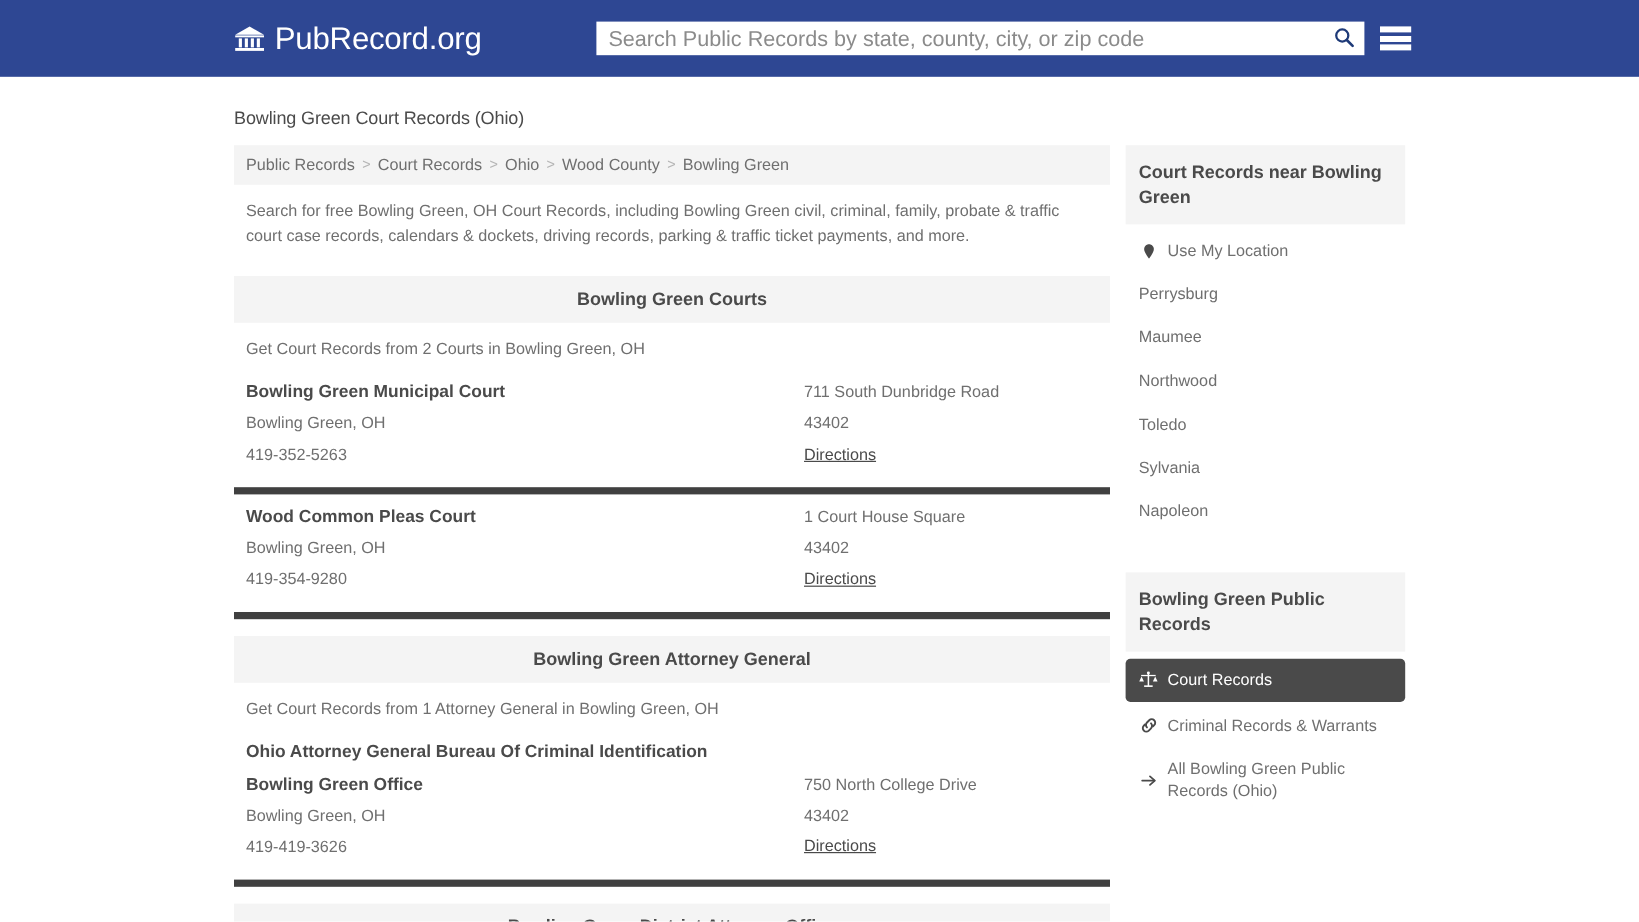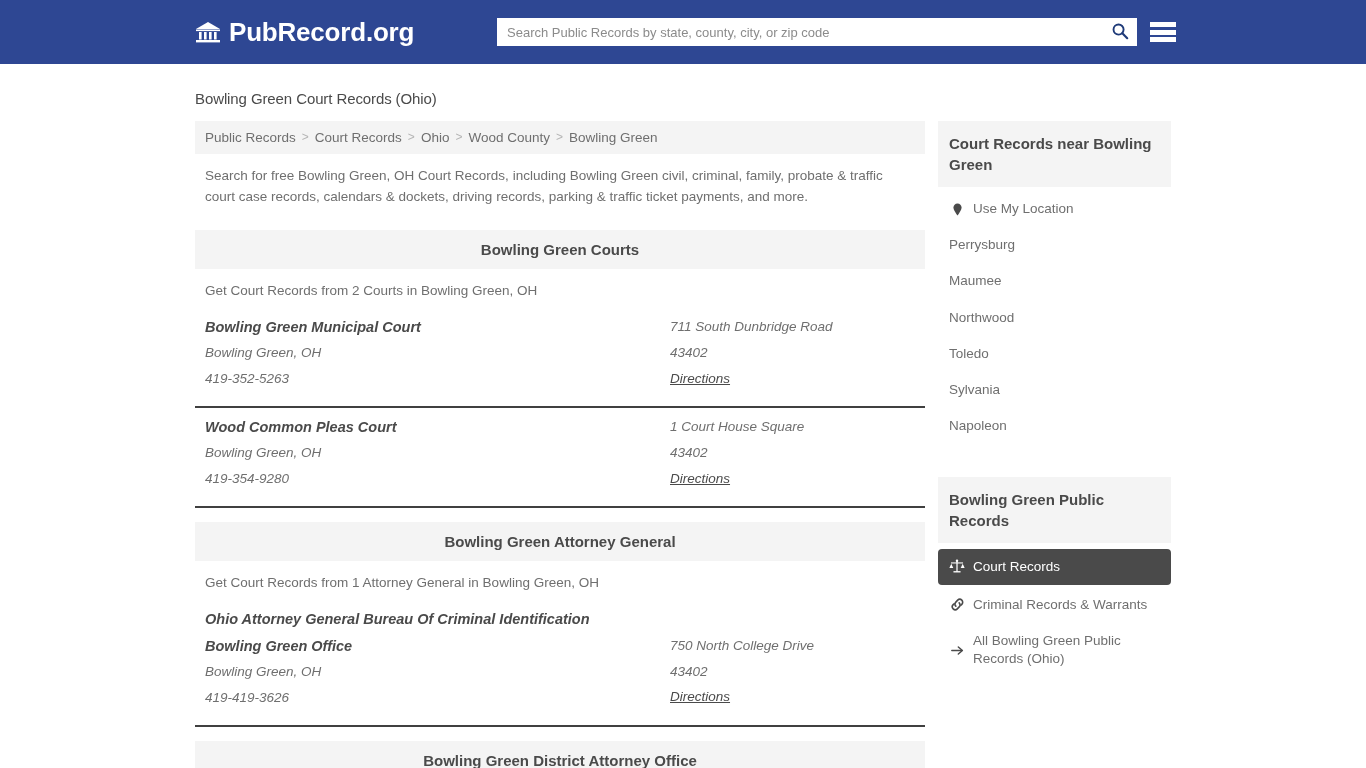--- a/index.html
+++ b/index.html
@@ -25,42 +25,42 @@
     display: flex;
     align-items: center;
     gap: 8px;
     margin-left: 195px;
     text-decoration: none;
   }
   .brand-icon { width: 26px; height: 24px; display: block; }
   .brand-text {
     color: #ffffff;
     font-size: 26px;
-    font-weight: bold;
+    font-weight: normal;
     letter-spacing: -0.2px;
     white-space: nowrap;
   }
   .search-wrap {
     position: absolute;
     left: 497px;
     top: 18px;
     width: 640px;
     height: 28px;
     background: #ffffff;
     display: flex;
     align-items: center;
   }
   .search-input {
     flex: 1;
     border: none;
     outline: none;
     height: 30px;
     padding: 0 10px;
     font-family: "Liberation Sans", sans-serif;
-    font-size: 13px;
+    font-size: 18px;
     color: #333;
     background: transparent;
   }
   .search-input::placeholder { color: #8b8b8b; }
   .search-btn {
     background: transparent;
     border: none;
     cursor: pointer;
     width: 34px;
     height: 26px;
@@ -145,22 +145,21 @@
   }
   .section-sub {
     font-size: 13.5px;
     color: #6f6f6f;
     padding: 14px 10px 10px 10px;
   }
 
   .entry {
     display: flex;
     padding: 6px 10px 14px 10px;
-    border-bottom: 2px solid #404040;
-    font-style: italic;
+    border-bottom: 6px solid #404040;
   }
   .entry:last-child { border-bottom: none; }
   .entry-left { width: 465px; }
   .entry-right { flex: 1; }
   .entry-name {
     font-size: 14.5px;
     font-weight: bold;
     color: #4a4a4a;
     line-height: 1.82;
   }

